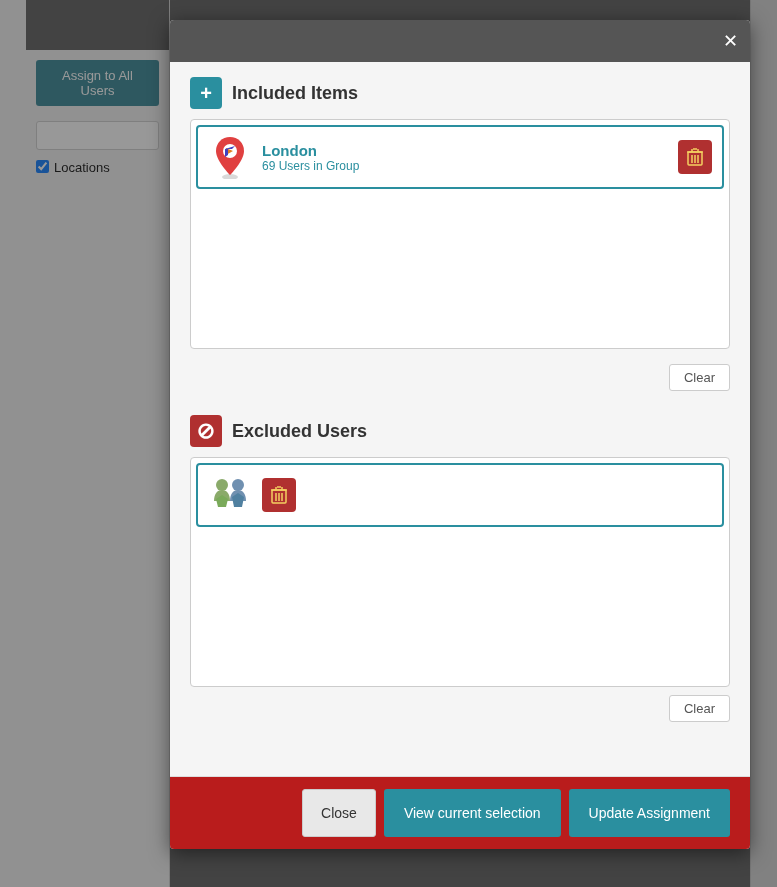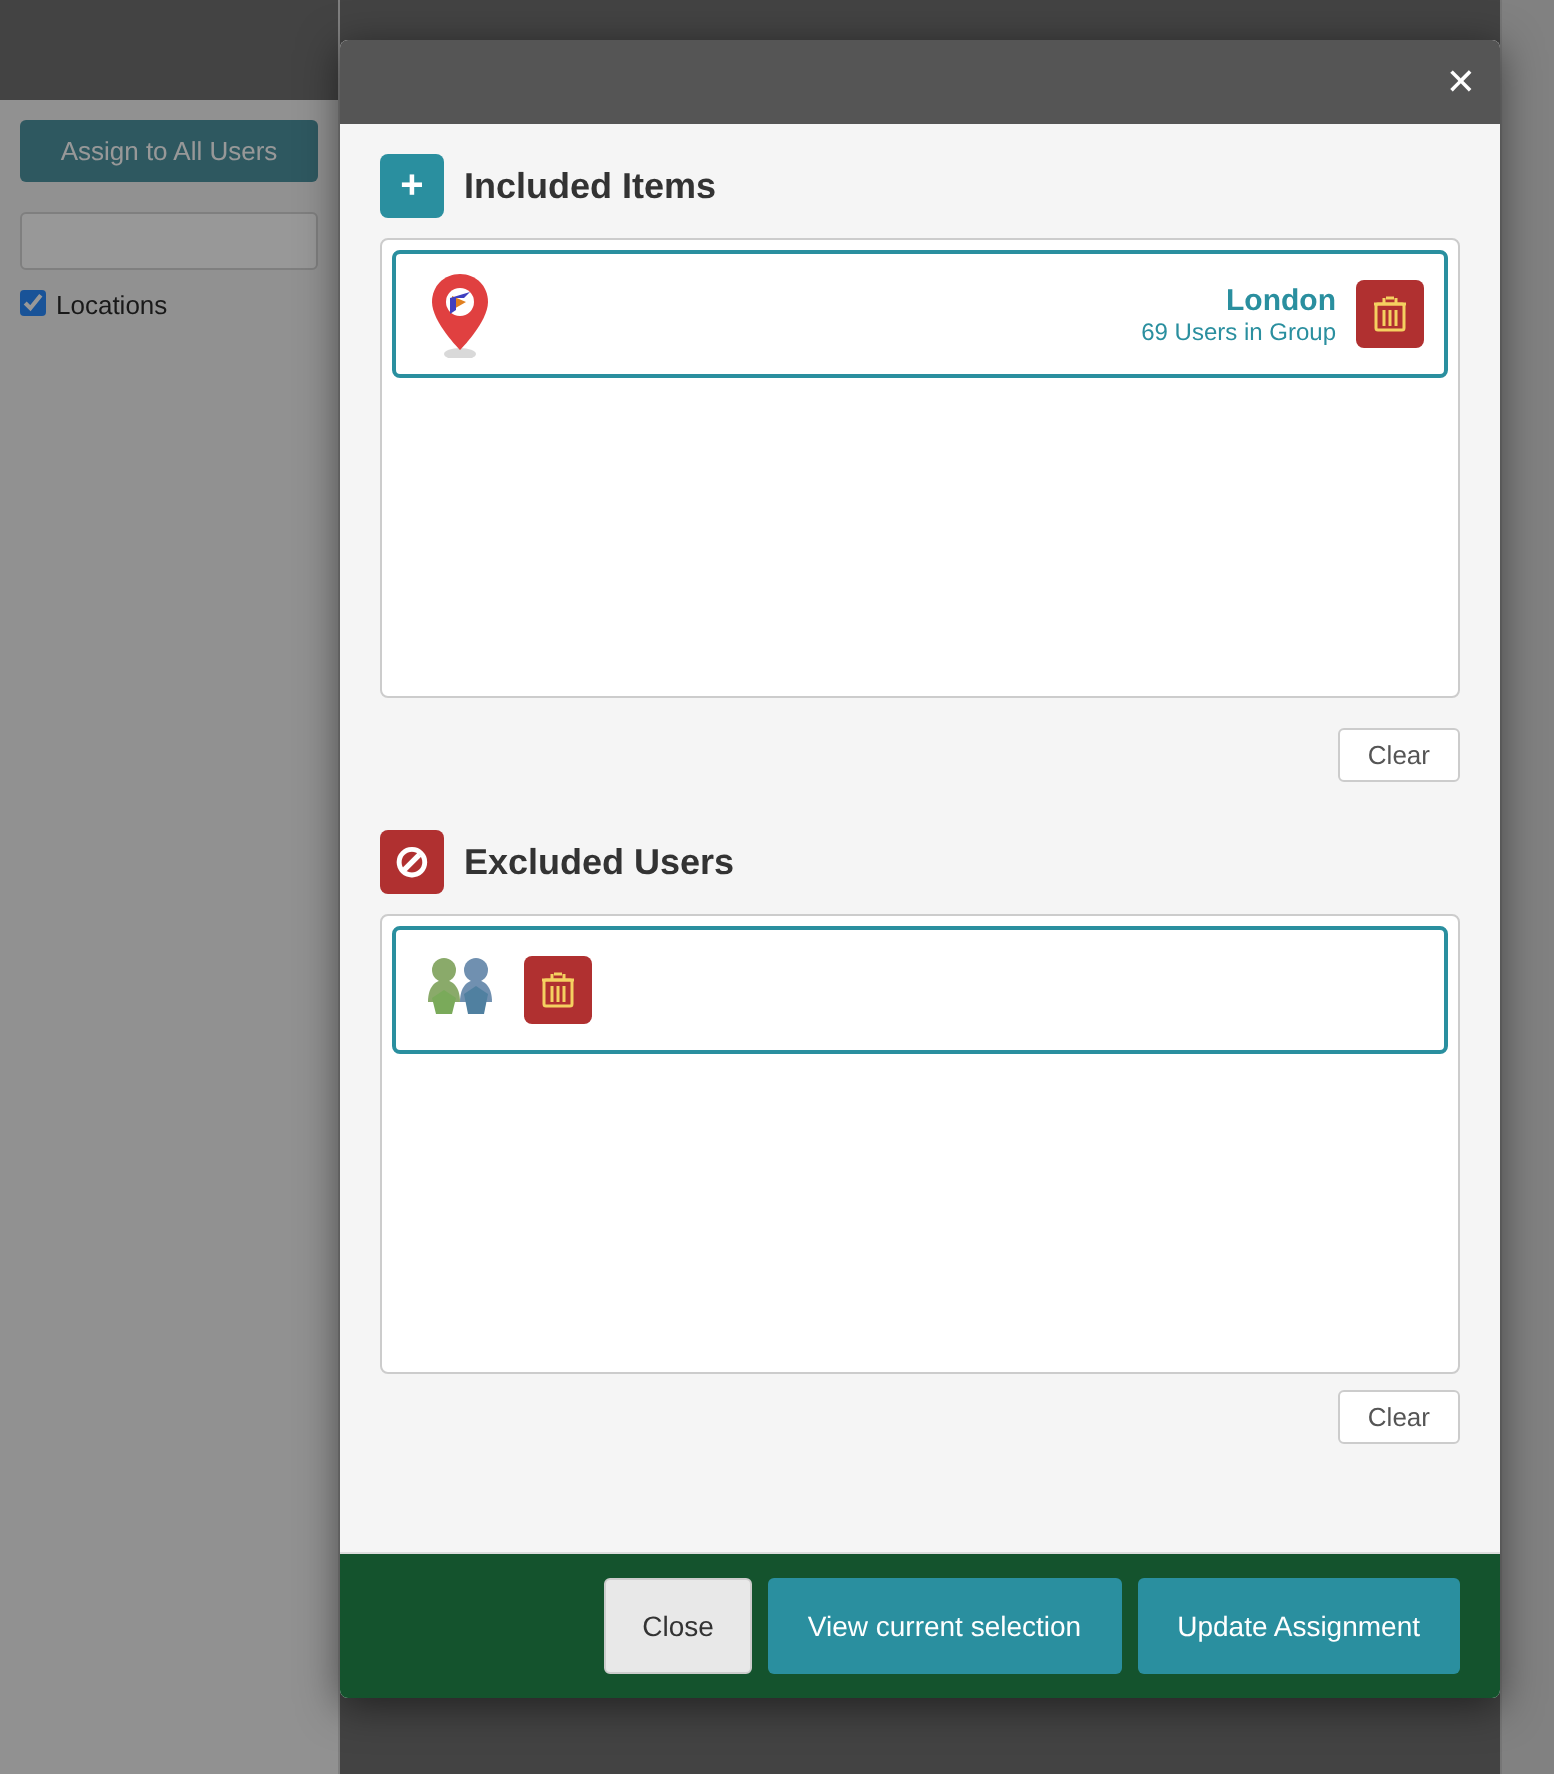--- a/index.html
+++ b/index.html
@@ -13,20 +13,21 @@
     }
 
     
     .bg-left-panel {
       position: absolute;
       top: 0; left: 0;
       width: 170px;
       height: 887px;
       background: #f0f0f0;
       border-right: 1px solid #ccc;
+      padding-left: 26px;
     }
 
     .bg-left-panel .panel-header {
       background: #555;
       height: 50px;
       display: flex;
       align-items: center;
       padding: 0 10px;
     }
 
@@ -158,21 +159,20 @@
       width: 44px;
       height: 44px;
       flex-shrink: 0;
       display: flex;
       align-items: center;
       justify-content: center;
     }
 
     .item-info {
       flex: 1;
-      text-align: right;
     }
 
     .item-name {
       font-size: 15px;
       color: #2a8f9f;
       font-weight: bold;
     }
 
     .item-subtext {
       font-size: 12px;
@@ -222,21 +222,21 @@
     .items-list-container::-webkit-scrollbar-thumb {
       background: #bbb;
       border: 2px solid #f0f0f0;
     }
 
     
     .modal-footer {
       display: flex;
       justify-content: flex-end;
       padding: 12px 20px;
-      background: #14532d;
+      background: #b91c1c;
       border-top: 1px solid #ddd;
       gap: 8px;
     }
 
     .btn-close {
       background: #e8e8e8;
       border: 1px solid #ccc;
       color: #333;
       padding: 10px 18px;
       font-size: 14px;

